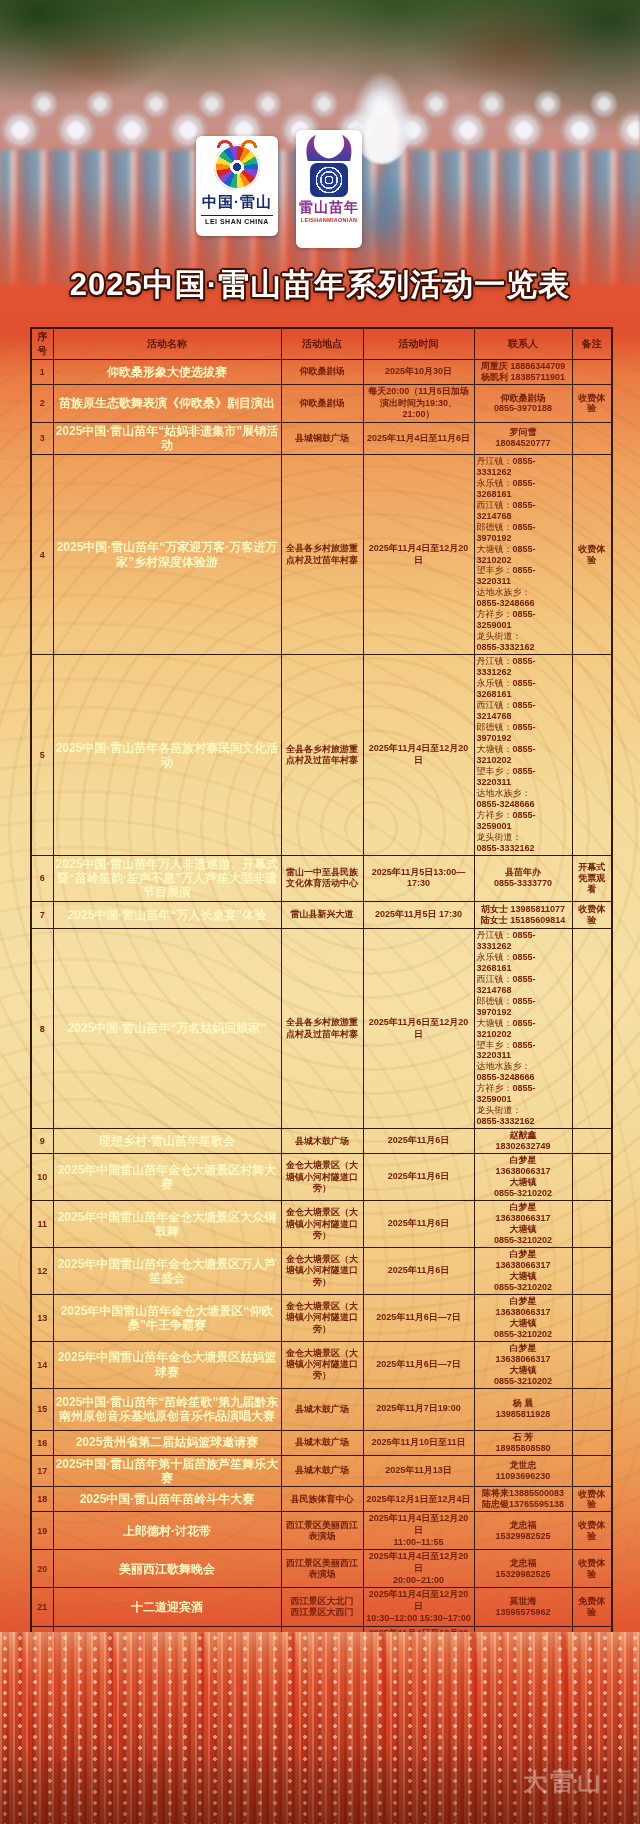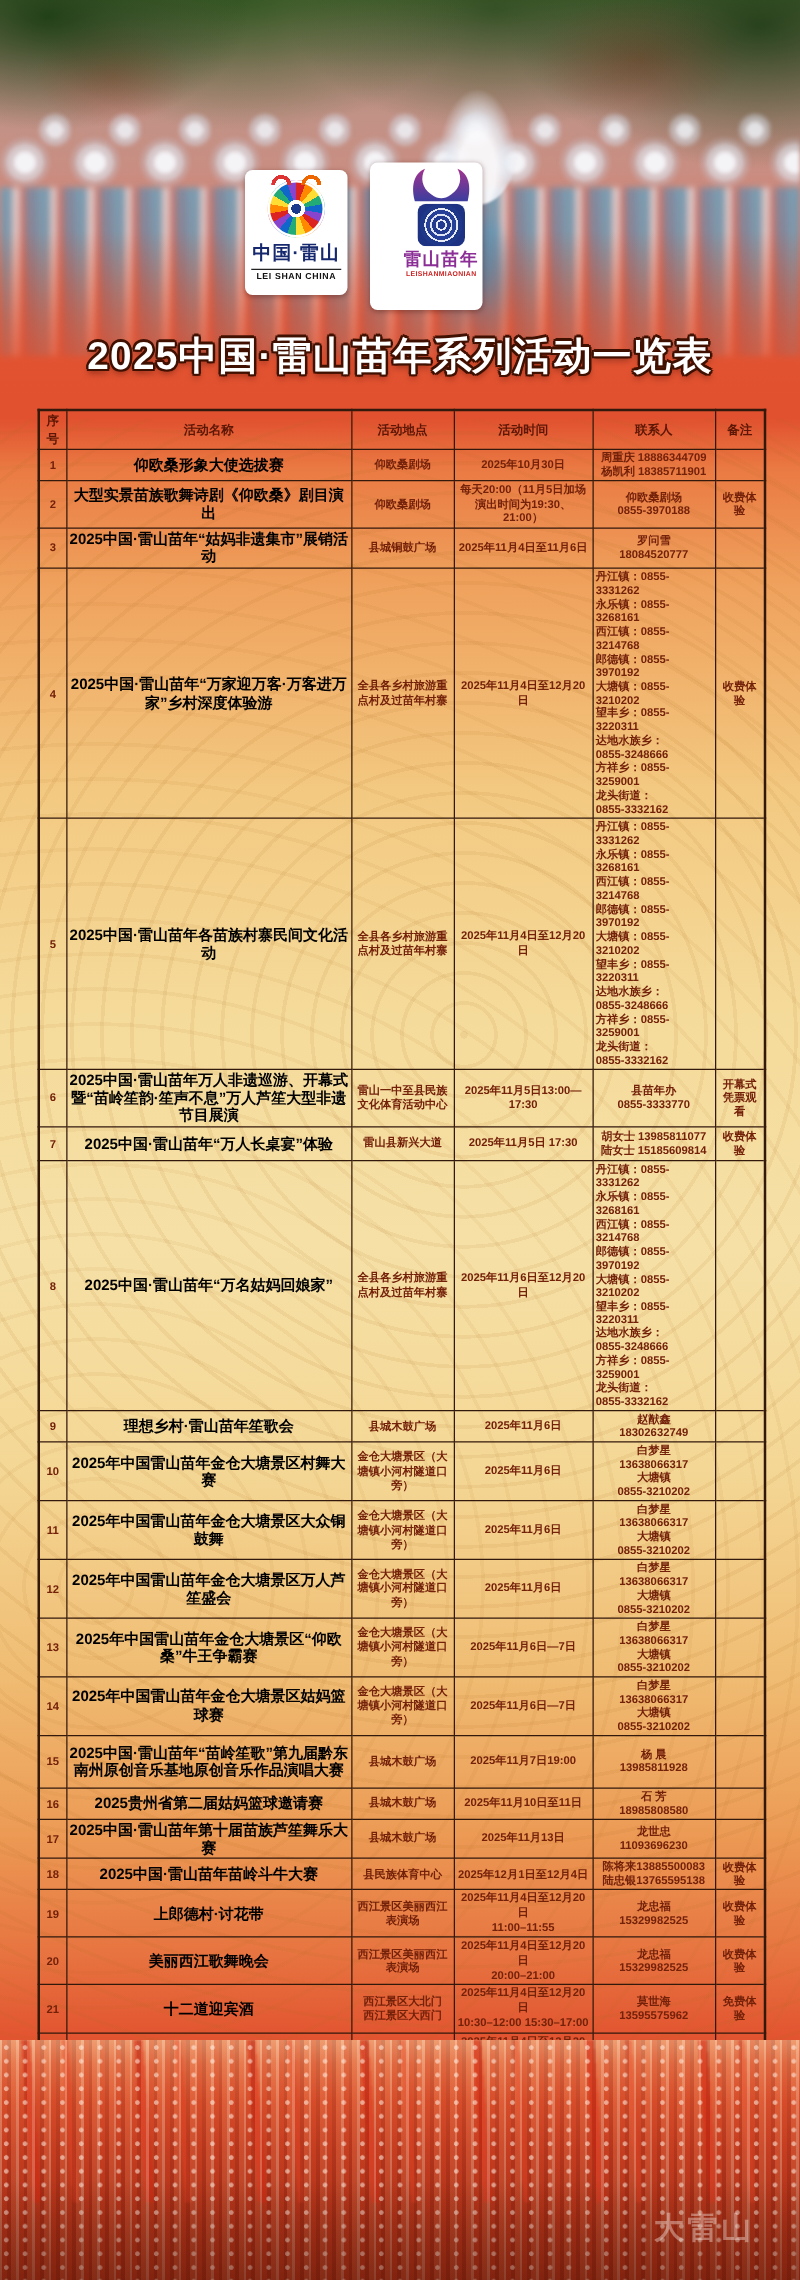--- a/index.html
+++ b/index.html
@@ -38,21 +38,21 @@
   .emblem-sun{width:46px;height:46px;margin:8px auto 3px;border-radius:50%;position:relative;
     background:radial-gradient(circle at 50% 50%,#1b3a8c 0 4px,#fff 4px 7px,rgba(255,255,255,0) 7px),
       repeating-conic-gradient(#d22 0 20deg,#f80 20deg 40deg,#fd3 40deg 60deg,#2a7 60deg 80deg,#16c 80deg 100deg,#84c 100deg 120deg);
     box-shadow:inset 0 0 0 2px #fff;}
   .emblem-sun::before{content:"";position:absolute;left:3px;top:-8px;width:40px;height:12px;
     background:radial-gradient(circle at 8px 12px,transparent 0 5px,#d33 5px 8px,transparent 8px),
                radial-gradient(circle at 32px 12px,transparent 0 5px,#e60 5px 8px,transparent 8px);}
   .l1-title{font-size:15px;font-weight:900;color:#16286e;text-align:center;letter-spacing:1px;}
   .l1-sub{font-size:7px;font-weight:700;color:#111;text-align:center;letter-spacing:.5px;
     margin:3px 5px 0;border-top:1.5px solid #222;padding-top:2px;}
-  .logo2{left:296px;top:130px;width:66px;height:118px;padding-left:24px;}
+  .logo2{left:296px;top:130px;width:66px;height:118px;}
   .horns{display:block;width:52px;height:28px;margin:4px auto 0;}
   .seal{width:38px;height:34px;margin:1px auto 2px;border-radius:7px;background:
     radial-gradient(circle at 50% 50%,#223a8f 0 3px,#e8ecf6 3px 4.5px,#223a8f 4.5px 7.5px,#dfe5f2 7.5px 9px,
       #26409a 9px 12px,#e6ebf5 12px 13.5px,#1f3788 13.5px 17px,transparent 17px),#1d3283;}
   .l2-title{font-size:14px;font-weight:900;color:#8b2f96;text-align:center;letter-spacing:1px;}
   .l2-sub{font-size:5.5px;font-weight:700;color:#c22;text-align:center;letter-spacing:.3px;}
 
   
   .title{position:absolute;top:264px;left:0;width:640px;margin:0;text-align:center;
     font-size:31px;font-weight:900;color:#ffffff;letter-spacing:1px;
@@ -68,29 +68,29 @@
     repeating-radial-gradient(circle at 58% 38%,rgba(168,104,28,.09) 0 3px,transparent 3px 24px),
     repeating-radial-gradient(circle at 12% 72%,rgba(168,104,28,.07) 0 3px,transparent 3px 28px);}
 
   
   table.tbl{position:absolute;left:30px;top:327px;width:581px;height:1305px;
     border-collapse:collapse;table-layout:fixed;border:2px solid #33190c;}
   .tbl th,.tbl td{border:1px solid #33190c;padding:1px 2px;text-align:center;vertical-align:middle;
     color:#74210a;font-weight:700;overflow:hidden;}
   .tbl th{font-size:10px;color:#5c1605;height:18px;}
   td.no{font-size:9px;}
-  td.name{font-size:12px;color:#000000;line-height:1.2;text-align:center;}
+  td.name{font-size:12px;color:#fef9c3;line-height:1.2;text-align:center;}
   td.place{font-size:9px;line-height:1.25;}
   td.time{font-size:9px;line-height:1.3;}
   td.contact{font-size:9px;line-height:1.22;}
   td.note{font-size:9px;line-height:1.2;}
   td.subdate{font-size:8.5px;line-height:1.25;}
   td.villages{font-size:8.5px;line-height:1.18;}
   td.left{text-align:left;}
-  .tbl b{font-weight:700;}
+  .tbl b{font-weight:400;}
 
   
   .footer{position:absolute;top:1632px;left:0;width:640px;height:192px;overflow:hidden;
     background:linear-gradient(180deg,#f0a87c 0%,#e77a4e 10%,#da5530 25%,#c23f22 45%,#a53118 70%,#8e2a12 100%);}
   .footer .flags{position:absolute;left:0;right:0;top:0;height:130px;filter:blur(1px);
     background-image:repeating-linear-gradient(86deg,transparent 0 26px,rgba(215,35,15,.55) 26px 33px,
       transparent 33px 58px,rgba(230,70,40,.45) 58px 63px,transparent 63px 90px);}
   .footer .tex1{position:absolute;inset:0;opacity:.85;filter:blur(.5px);
     background-image:repeating-linear-gradient(90deg,rgba(248,206,180,.4) 0 2px,rgba(210,60,30,.35) 2px 6px,
       rgba(140,30,15,.3) 6px 9px,rgba(235,120,80,.3) 9px 13px);}
@@ -179,21 +179,21 @@
           </td>
           <td class="note">
             <div></div>
           </td>
         </tr>
         <tr style="height: 30px;">
           <td class="no">
             <div>2</div>
           </td>
           <td class="name">
-            <div>大型实景苗族歌舞诗剧《仰欧桑》剧目演出</div>
+            <div>苗族原生态歌舞表演《仰欧桑》剧目演出</div>
           </td>
           <td class="place">
             <div>仰欧桑剧场</div>
           </td>
           <td class="time">
             <div>每天20:00（11月5日加场演出时间为19:30、21:00）</div>
           </td>
           <td class="contact">
             <div>仰欧桑剧场</div>
             <div>0855-3970188</div>

